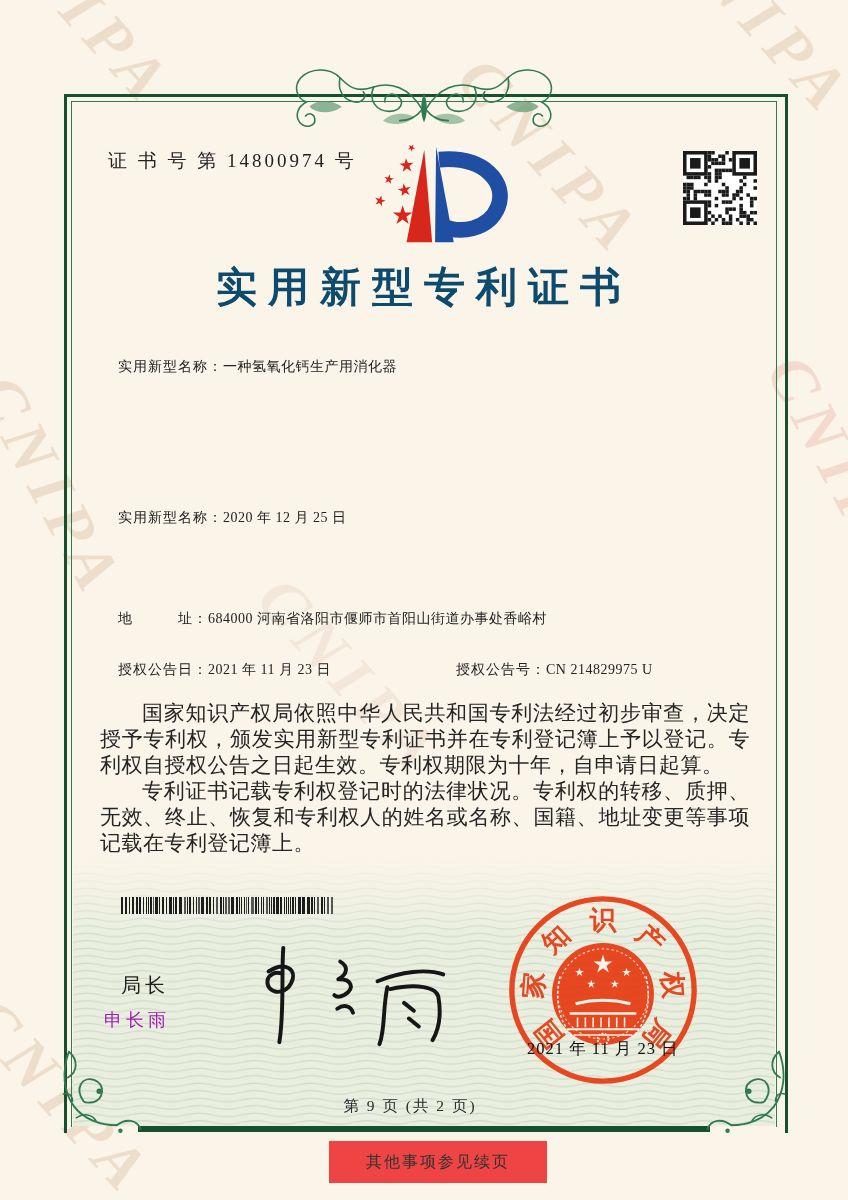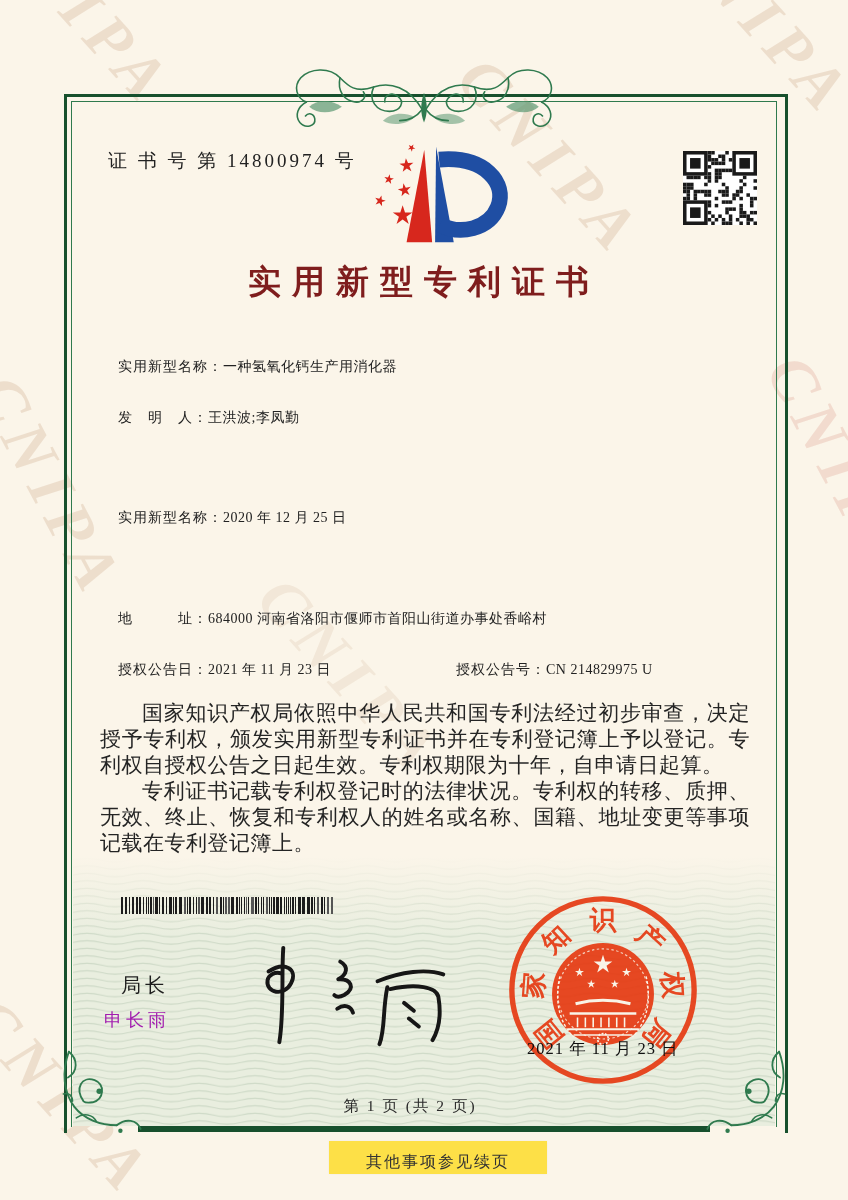--- a/index.html
+++ b/index.html
@@ -25,22 +25,22 @@
 
   
   .guilloche{position:absolute;left:73px;top:856px;width:702px;height:270px;z-index:1;}
   .guilloche-fade{position:absolute;left:73px;top:856px;width:702px;height:80px;z-index:1;
       background:linear-gradient(#fbf5e9,rgba(251,245,233,0));}
 
   
   .cert-no{position:absolute;left:100px;top:148px;font-size:19px;letter-spacing:3px;color:#222;z-index:5;margin-left:8px;}
   .logo{position:absolute;left:338px;top:138px;width:205px;height:118px;z-index:5;}
   .qr{position:absolute;left:683px;top:151px;width:74px;height:74px;z-index:5;}
-  .title{position:absolute;left:0;top:260px;width:100%;text-align:center;font-size:33px;font-weight:bold;
-      letter-spacing:11px;color:#7f1d1d;z-index:5;}
+  .title{position:absolute;left:0;top:260px;width:100%;text-align:center;font-size:41px;font-weight:bold;
+      letter-spacing:11px;color:#0c4a6e;z-index:5;}
 
   
   .field-row{position:absolute;left:118px;width:650px;font-size:14px;color:#222;white-space:nowrap;z-index:5;}
   .field-label{letter-spacing:1px;}
   .field-value{letter-spacing:0.5px;}
   .field-pair2{position:absolute;left:327px;top:0;margin-left:11px;}
 
   
   .body-text{position:absolute;left:100px;top:700px;width:650px;font-size:21px;line-height:26px;
       color:#242424;text-align:justify;z-index:5;}
@@ -51,21 +51,21 @@
   .signer-title{position:absolute;left:121px;top:972px;font-family:"Liberation Sans","DejaVu Sans",sans-serif;
       font-size:20px;letter-spacing:4px;color:#1d1d1d;z-index:5;}
   .signer-name{position:absolute;left:104px;top:1008px;font-family:"Liberation Sans","DejaVu Sans",sans-serif;
       font-size:18px;letter-spacing:4px;color:#a21caf;z-index:5;}
   .signature{position:absolute;left:252px;top:942px;width:200px;height:108px;z-index:5;}
   .seal{position:absolute;left:505px;top:892px;width:196px;height:196px;z-index:5;}
   .seal-date{position:absolute;left:527px;top:1038px;width:160px;font-size:16.5px;letter-spacing:1px;
       color:#101010;white-space:nowrap;z-index:6;}
   .page-info{position:absolute;left:0;top:1096px;width:820px;text-align:center;font-size:15.5px;
       letter-spacing:2px;color:#2a2a2a;z-index:5;}
-  .note-box{position:absolute;left:329px;top:1141px;width:218px;height:33px;background:#fde047;
+  .note-box{position:absolute;left:329px;top:1141px;width:218px;height:42px;background:#ef4444;
       box-shadow:0 0 2px rgba(0,0,0,0.05);z-index:5;}
   .note-box span{display:block;text-align:center;line-height:42px;font-size:16px;letter-spacing:2px;color:#333;}
 </style>
 </head>
 <body>
 
 <div id="page">
 
   <div class="wm" style="left:-40px;top:-30px">CNIPA</div>
   <div class="wm" style="left:640px;top:-20px">CNIPA</div>
@@ -275,23 +275,20 @@
       <rect x="0" y="49.33333333333333" width="24.666666666666664" height="24.666666666666664" fill="#1a1a1a"></rect>
       <rect x="3.5238095238095237" y="52.857142857142854" width="17.61904761904762" height="17.61904761904762" fill="#ffffff"></rect>
       <rect x="7.0476190476190474" y="56.38095238095238" width="10.571428571428571" height="10.571428571428571" fill="#1a1a1a"></rect>
     </svg>
 
   <div class="title">实用新型专利证书</div>
 
   <div class="field-row" style="top:358px">
     <span class="field-label">实用新型名称：</span><span class="field-value">一种氢氧化钙生产用消化器</span>
   </div>
-  <div class="field-row" style="top:409px">
-    <span class="field-label">发　明　人：</span><span class="field-value">王洪波;李凤勤</span>
-  </div>
   <div class="field-row" style="top:509px">
     <span class="field-label">实用新型名称：</span><span class="field-value">2020 年 12 月 25 日</span>
   </div>
   <div class="field-row" style="top:610px">
     <span class="field-label">地　　　址：</span><span class="field-value">684000 河南省洛阳市偃师市首阳山街道办事处香峪村</span>
   </div>
   <div class="field-row" style="top:661px">
     <span class="field-label">授权公告日：</span><span class="field-value">2021 年 11 月 23 日</span>
     <span class="field-pair2">
       <span class="field-label">授权公告号：</span><span class="field-value">CN 214829975 U</span>
@@ -419,18 +416,18 @@
         <path d="M64,140 L136,140" stroke-width="2"></path>
         <path d="M70,146 L130,146" stroke-width="1.6"></path>
         <circle cx="100" cy="150" r="5.5" stroke-width="1.8" stroke-dasharray="2,1.4"></circle>
         <path d="M56,86 C50,112 56,134 70,148" stroke-width="1.4" stroke-dasharray="3,2"></path>
         <path d="M144,86 C150,112 144,134 130,148" stroke-width="1.4" stroke-dasharray="3,2"></path>
       </g>
     </g>
   </svg>
   <div class="seal-date">2021 年 11 月 23 日</div>
 
-  <div class="page-info">第 1 页 (共 2 页)</div>
+  <div class="page-info">第 9 页 (共 2 页)</div>
   <div class="note-box">
     <span>其他事项参见续页</span>
   </div>
 
 </div>
 
 </body></html>

